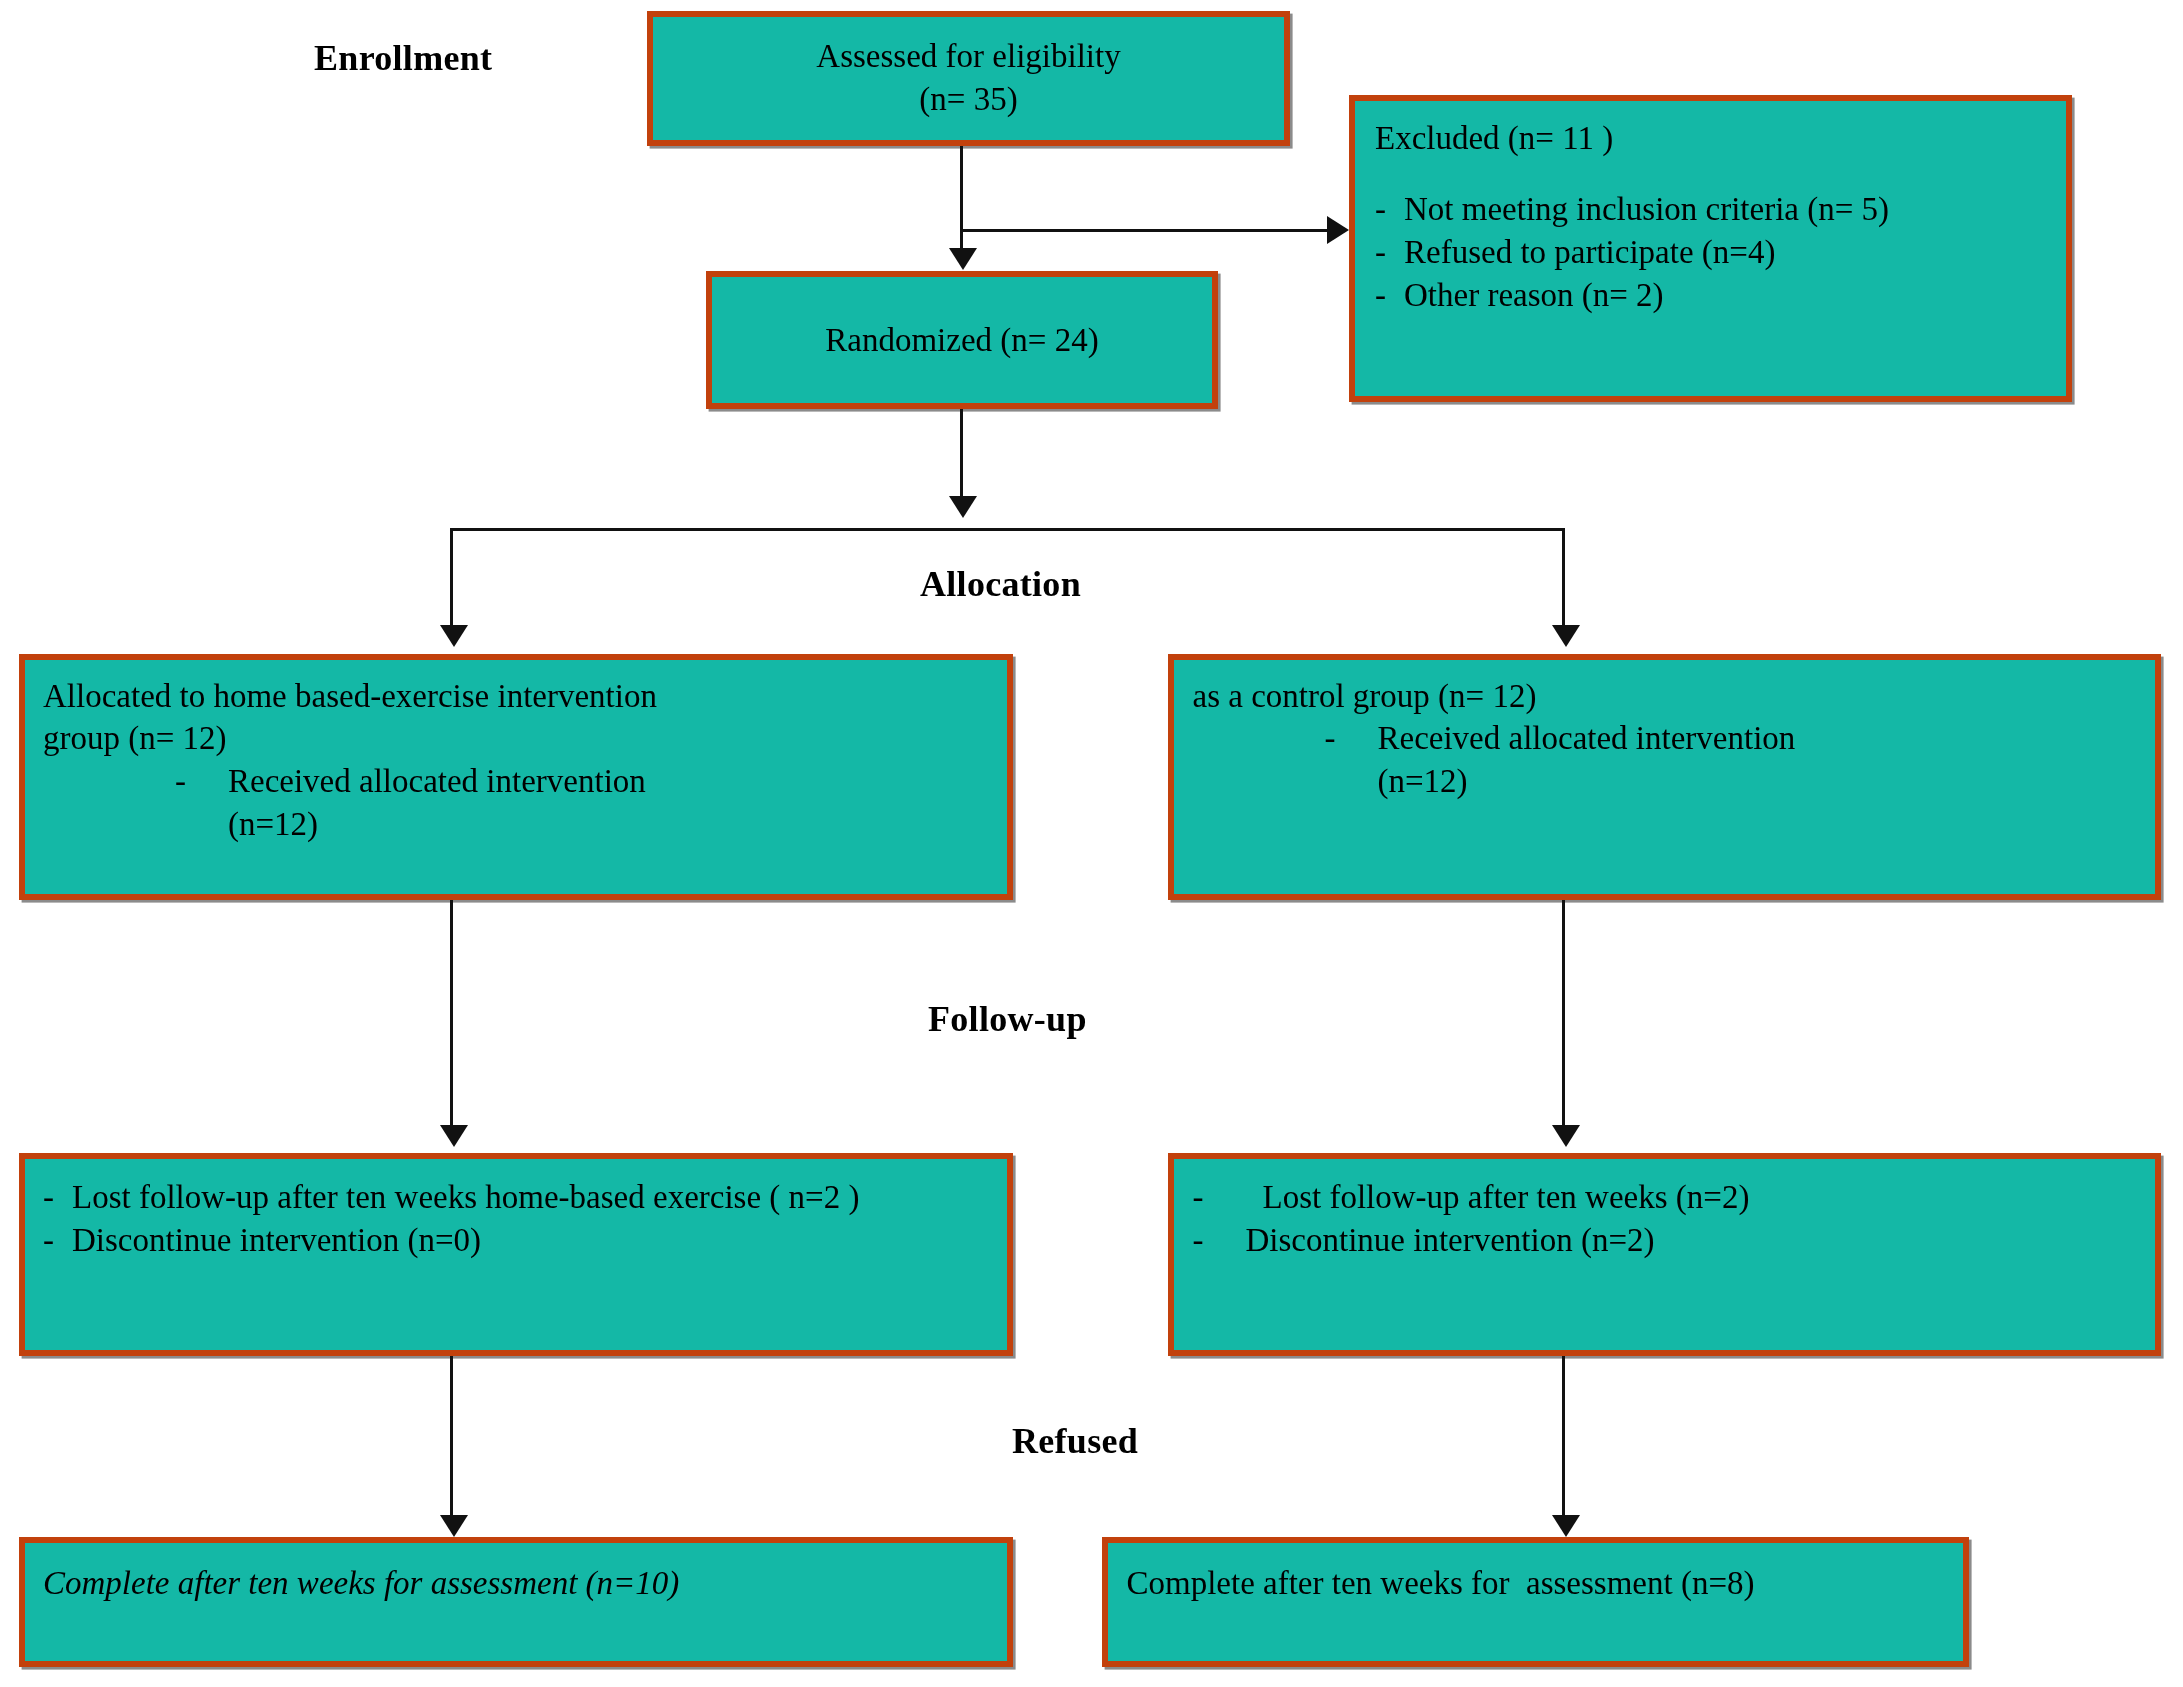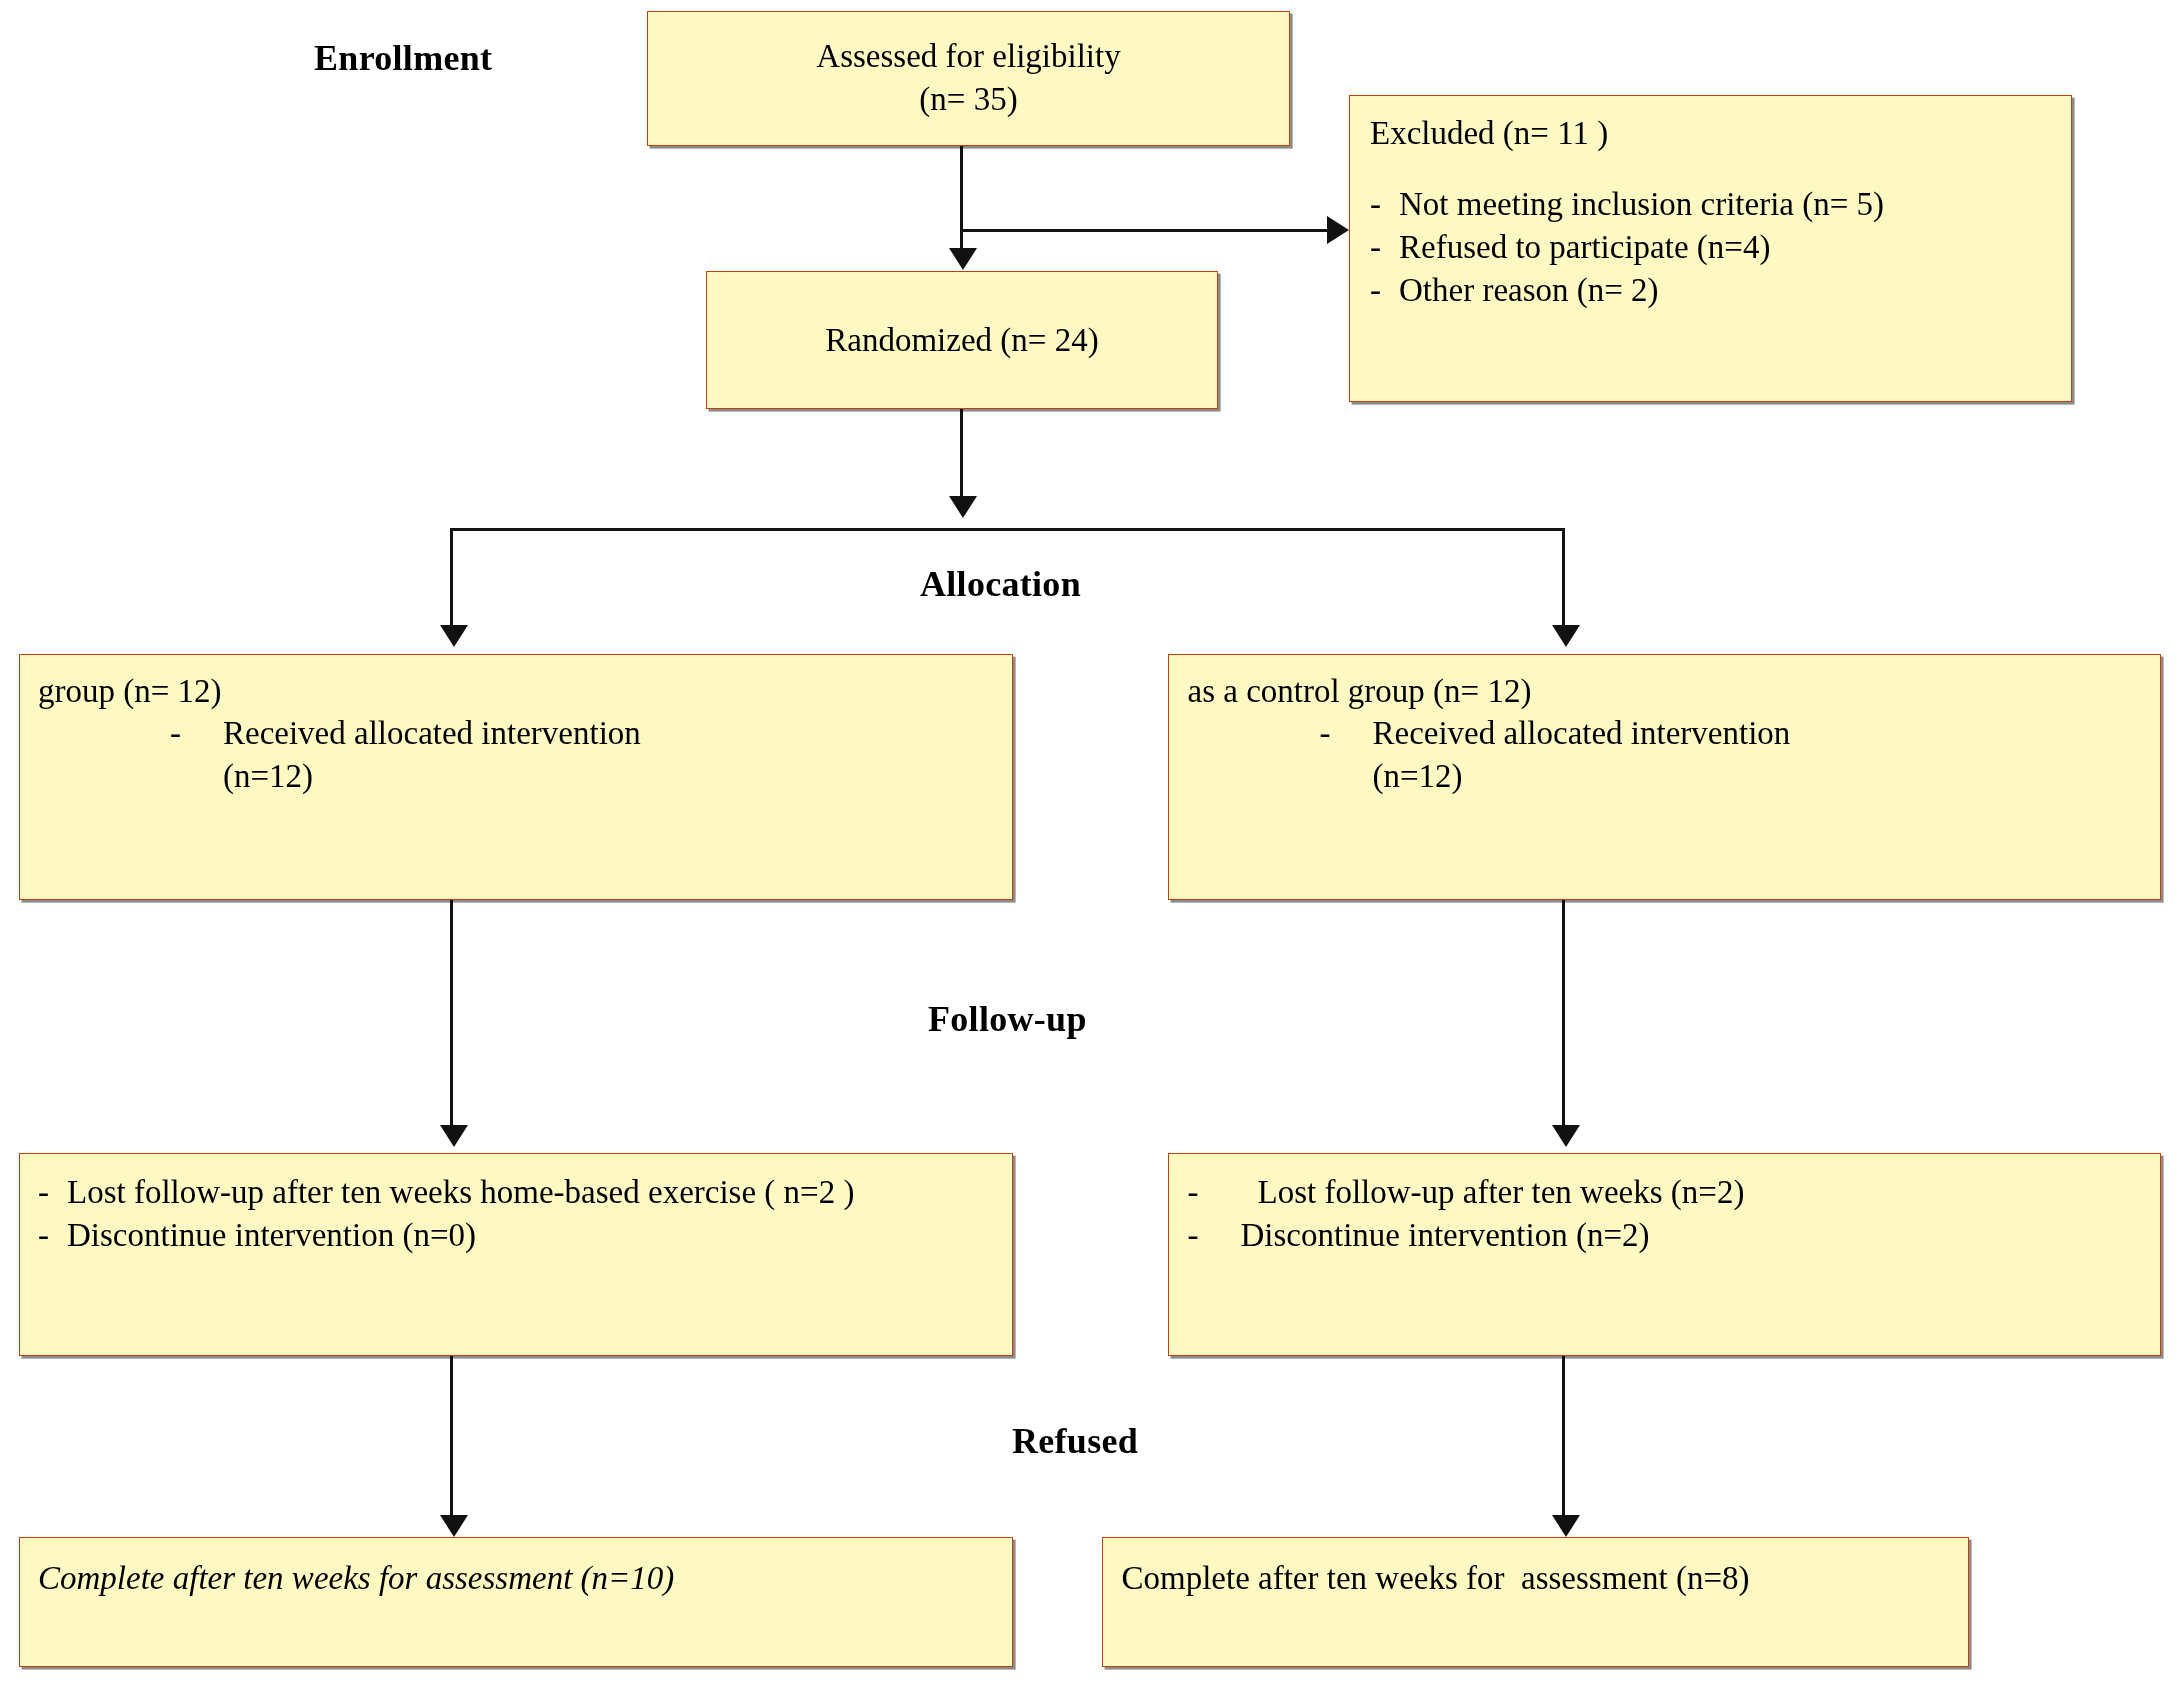--- a/index.html
+++ b/index.html
@@ -14,22 +14,22 @@
     background: #ffffff;
     font-family: "Liberation Serif", "DejaVu Serif", serif;
     color: #000000;
     overflow: hidden;
   }
 
   
   .box {
     position: absolute;
     box-sizing: border-box;
-    background: #fef9c3;
-    border: 1px solid #c2410c;
+    background: #14b8a6;
+    border: 6px solid #c2410c;
     box-shadow: 2.6px 2.6px 0 0 #8b8b8b;
   }
   .box-inner {
     position: absolute;
     left: 0; right: 0; top: 0; bottom: 0;
     padding: 12px 17px;
     display: flex;
     flex-direction: column;
     justify-content: flex-start;
   }
@@ -159,20 +159,21 @@
   <div class="hline" style="left:450px; top:528px; width:1115px;"></div>
 
   <div class="vline" style="left:450px; top:528px; height:106px;"></div>
   <div class="arrowhead-down" style="left:440px; top:625px;"></div>
 
   <div class="vline" style="left:1562px; top:528px; height:106px;"></div>
   <div class="arrowhead-down" style="left:1552px; top:625px;"></div>
 
   <div class="box" style="left:18.5px; top:654px; width:994px; height:246px;">
     <div class="box-inner" style="padding:14.6px 18.5px;">
+      <div class="line">Allocated to home based-exercise intervention</div>
       <div class="line">group (n= 12)</div>
       <div class="bullet-row" style="margin-left:132px;">
         <span class="bullet-mark">-</span>
         <span class="bullet-text" style="margin-left:24px;">Received allocated intervention</span>
       </div>
       <div class="line" style="margin-left:185px;">(n=12)</div>
     </div>
   </div>
 
   <div class="box" style="left:1168px; top:654px; width:993px; height:246px;">

